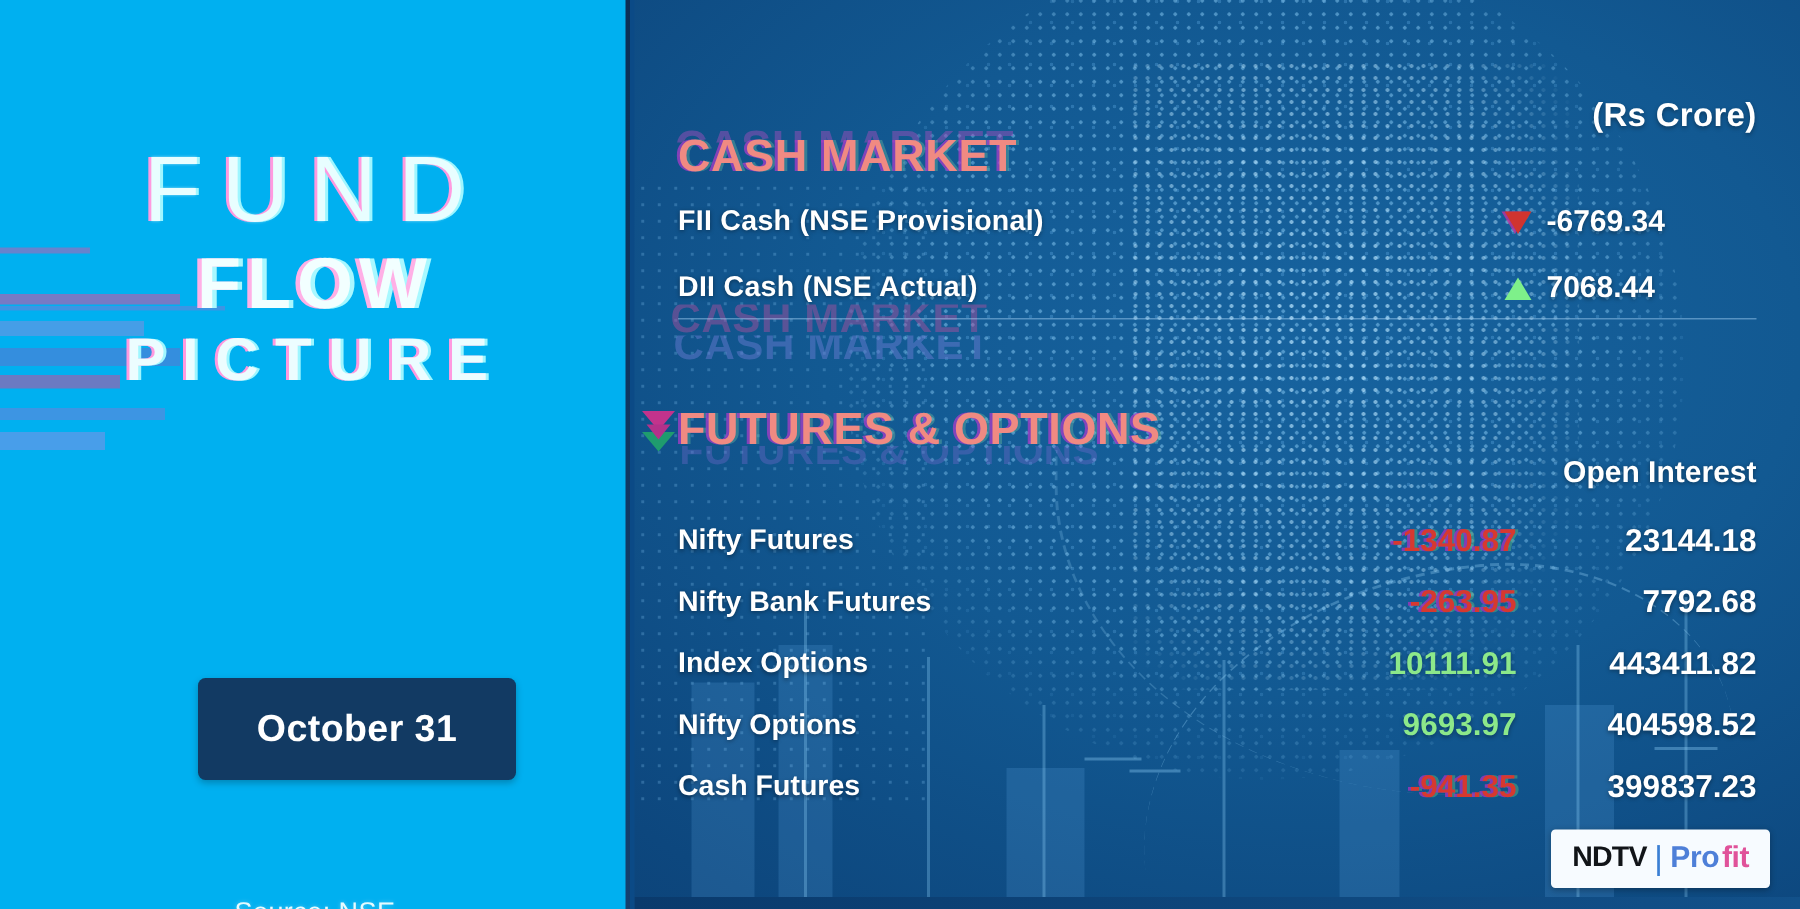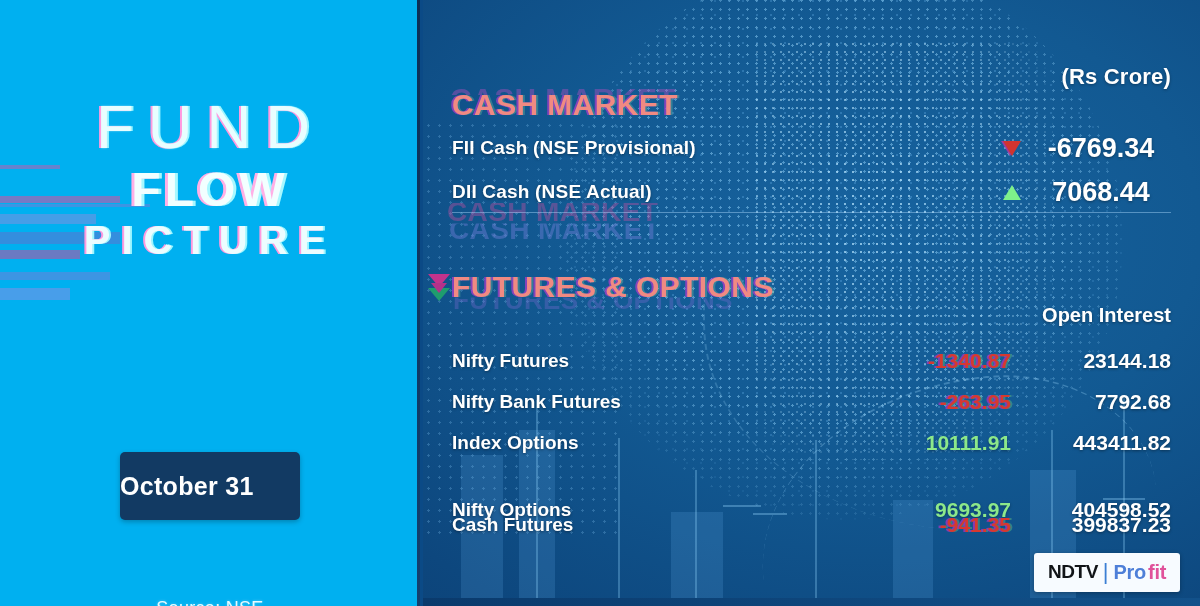--- a/index.html
+++ b/index.html
@@ -47,23 +47,23 @@
     font-size:48px; font-weight:800; letter-spacing:4px; color:#f2ffff;
     text-shadow:-3px 0 #ffb0e6, 3px 0 #a8f8ff;
     margin-bottom:6px;
   }
   .wm-picture{
     font-size:40px; font-weight:700; letter-spacing:11px; color:#ecfdff;
     text-shadow:-2px 0 #ff9adf, 2px 0 #9ff6ff;
   }
 
   .date-badge{
-    position:absolute; left:120px; top:452px; width:180px; height:68px;
+    position:absolute; left:132px; top:452px; width:212px; height:68px;
     background:#123a63; border-radius:5px;
-    display:flex; align-items:center; justify-content:flex-start;
+    display:flex; align-items:center; justify-content:center;
     box-shadow:0 2px 5px rgba(0,0,0,.25);
   }
   .date-badge span{
     color:#ffffff; font-size:25px; font-weight:700; letter-spacing:.3px;
   }
 
   .source-text{
     position:absolute; left:0; top:598px; width:420px; text-align:center;
     color:#e6fbff; font-size:18px; font-weight:400; letter-spacing:.3px;
     text-shadow:0 0 3px rgba(255,255,255,.35);
@@ -169,22 +169,22 @@
   .arrow.down{
     border-left:9px solid transparent; border-right:9px solid transparent;
     border-top:15px solid #d0342f;
     filter:drop-shadow(-2px 0 0 rgba(190,50,160,.8));
   }
   .arrow.up{
     border-left:9px solid transparent; border-right:9px solid transparent;
     border-bottom:15px solid #7ef08a;
   }
   .val-right{
-    position:absolute; right:0; width:140px; text-align:center;
-    color:#ffffff; font-size:27px; font-weight:700;
+    position:absolute; right:0; width:140px; text-align:left;
+    color:#ffffff; font-size:20px; font-weight:700;
     text-shadow:0 1px 3px rgba(0,0,0,.4);
   }
 
   .divider{
     position:absolute; left:29px; top:212px; width:719px; height:1px;
     background:rgba(170,215,250,.45);
   }
 
   
   .fno-head{
@@ -344,21 +344,21 @@
         <span class="fno-net neg">-263.95</span>
         <span class="fno-oi">7792.68</span>
       </div>
 
       <div class="fno-row" style="top:427px;">
         <span class="label">Index Options</span>
         <span class="fno-net pos">10111.91</span>
         <span class="fno-oi">443411.82</span>
       </div>
 
-      <div class="fno-row" style="top:494px;">
+      <div class="fno-row" style="top:468px;">
         <span class="label">Nifty Options</span>
         <span class="fno-net pos">9693.97</span>
         <span class="fno-oi">404598.52</span>
       </div>
 
       <div class="fno-row" style="top:509px;">
         <span class="label">Cash Futures</span>
         <span class="fno-net neg">-941.35</span>
         <span class="fno-oi">399837.23</span>
       </div>

